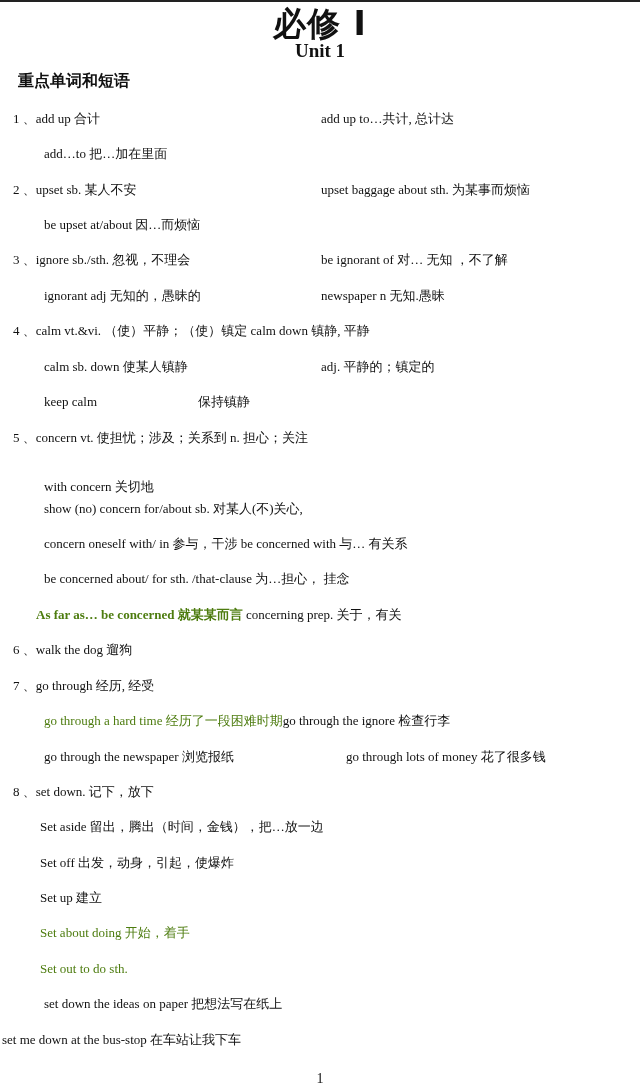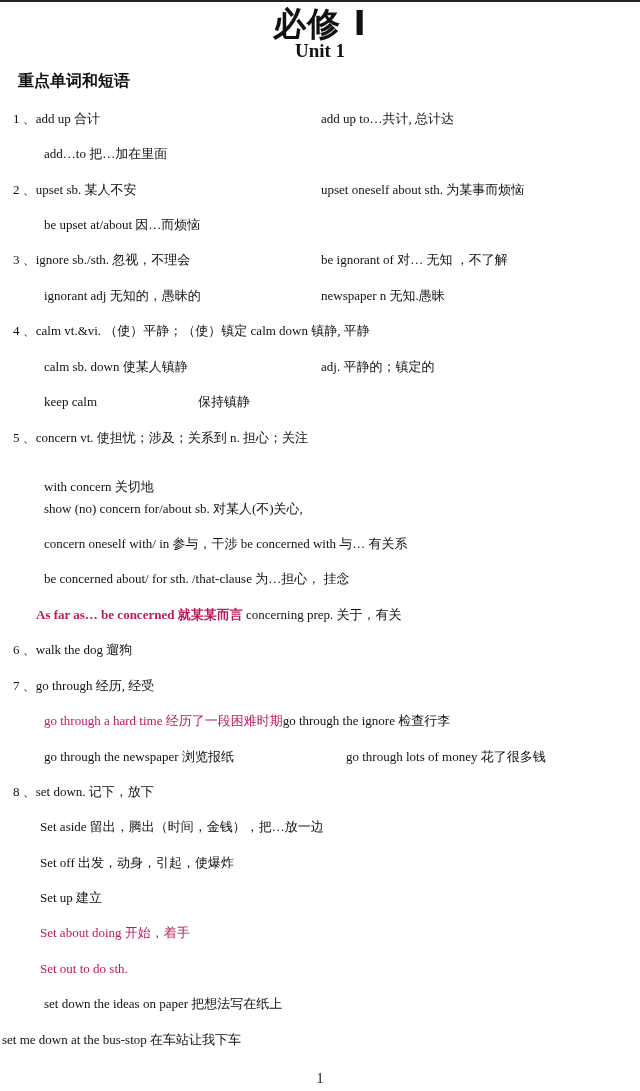--- a/index.html
+++ b/index.html
@@ -6,38 +6,38 @@
     body { width: 640px; height: 1091px; position: relative; overflow: hidden;
            font-family: "Liberation Serif", "DejaVu Serif", serif; color: #111; }
     .top-rule { position: absolute; left: 0; top: 0; width: 640px; height: 2px; background: #222; }
     .title { position: absolute; left: 0; width: 640px; top: 2px; text-align: center;
              font-size: 33px; font-weight: bold; font-family: "DejaVu Sans", sans-serif; letter-spacing: 1px; }
     .subtitle { position: absolute; left: 0; width: 640px; top: 40px; text-align: center;
                 font-size: 19px; font-weight: bold; }
     .section { position: absolute; left: 18px; top: 71px; font-size: 16px; font-weight: bold;
                font-family: "DejaVu Sans", sans-serif; }
     .line { position: absolute; font-size: 13px; white-space: nowrap; line-height: 22px; text-align: right; }
-    .red { color: #be185d; }
+    .red { color: #4d7c0f; }
     .bold { font-weight: bold; }
     .page-num { position: absolute; left: 0; width: 640px; text-align: center; top: 1071px; font-size: 14px; }
   </style>
 </head>
 <body>
 
 <div class="top-rule"></div>
 <div class="title">必修 Ⅰ</div>
 <div class="subtitle">Unit 1</div>
 <div class="section">重点单词和短语</div>
 
 <div class="line" style="left:13px;top:108px">1 、add up 合计</div>
 <div class="line" style="left:321px;top:108px">add up to…共计, 总计达</div>
 <div class="line" style="left:44px;top:143px">add…to 把…加在里面</div>
 
 <div class="line" style="left:13px;top:179px">2 、upset sb.    某人不安</div>
-<div class="line" style="left:321px;top:179px">upset oneself about sth.  为某事而烦恼</div>
+<div class="line" style="left:321px;top:179px">upset baggage about sth.  为某事而烦恼</div>
 <div class="line" style="left:44px;top:214px">be upset at/about  因…而烦恼</div>
 
 <div class="line" style="left:13px;top:249px">3 、ignore sb./sth.  忽视，不理会</div>
 <div class="line" style="left:321px;top:249px">be ignorant of  对…    无知  ，不了解</div>
 <div class="line" style="left:44px;top:285px">ignorant adj  无知的，愚昧的</div>
 <div class="line" style="left:321px;top:285px">newspaper n  无知.愚昧</div>
 
 <div class="line" style="left:13px;top:320px">4 、calm vt.&amp;vi.  （使）平静；（使）镇定 calm down     镇静, 平静</div>
 <div class="line" style="left:44px;top:356px">calm sb. down    使某人镇静</div>
 <div class="line" style="left:321px;top:356px">adj.  平静的；镇定的</div>

